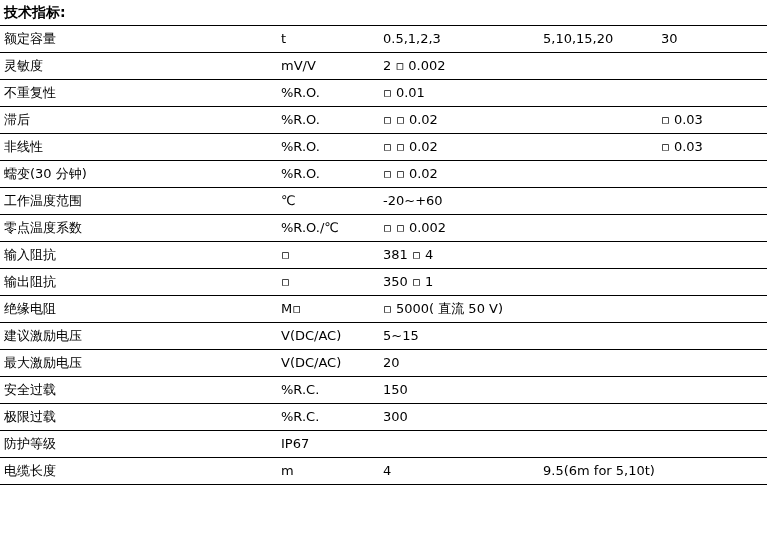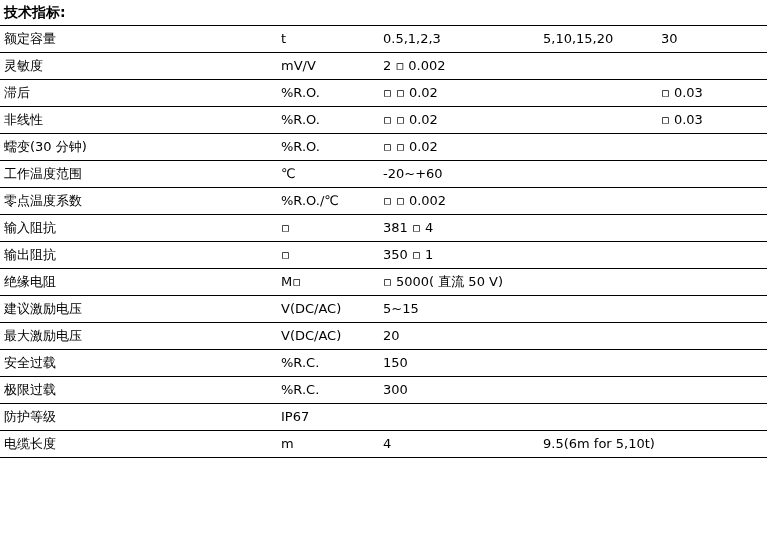--- a/index.html
+++ b/index.html
@@ -83,20 +83,27 @@
         <td>30</td>
       </tr>
       <tr>
         <td class="cell-param">灵敏度</td>
         <td>mV/V</td>
         <td>2 ▫ 0.002</td>
         <td></td>
         <td></td>
       </tr>
       <tr>
+        <td class="cell-param">不重复性</td>
+        <td>%R.O.</td>
+        <td>▫ 0.01</td>
+        <td></td>
+        <td></td>
+      </tr>
+      <tr>
         <td class="cell-param">滞后</td>
         <td>%R.O.</td>
         <td>▫ ▫ 0.02</td>
         <td></td>
         <td>▫ 0.03</td>
       </tr>
       <tr>
         <td class="cell-param">非线性</td>
         <td>%R.O.</td>
         <td>▫ ▫ 0.02</td>

